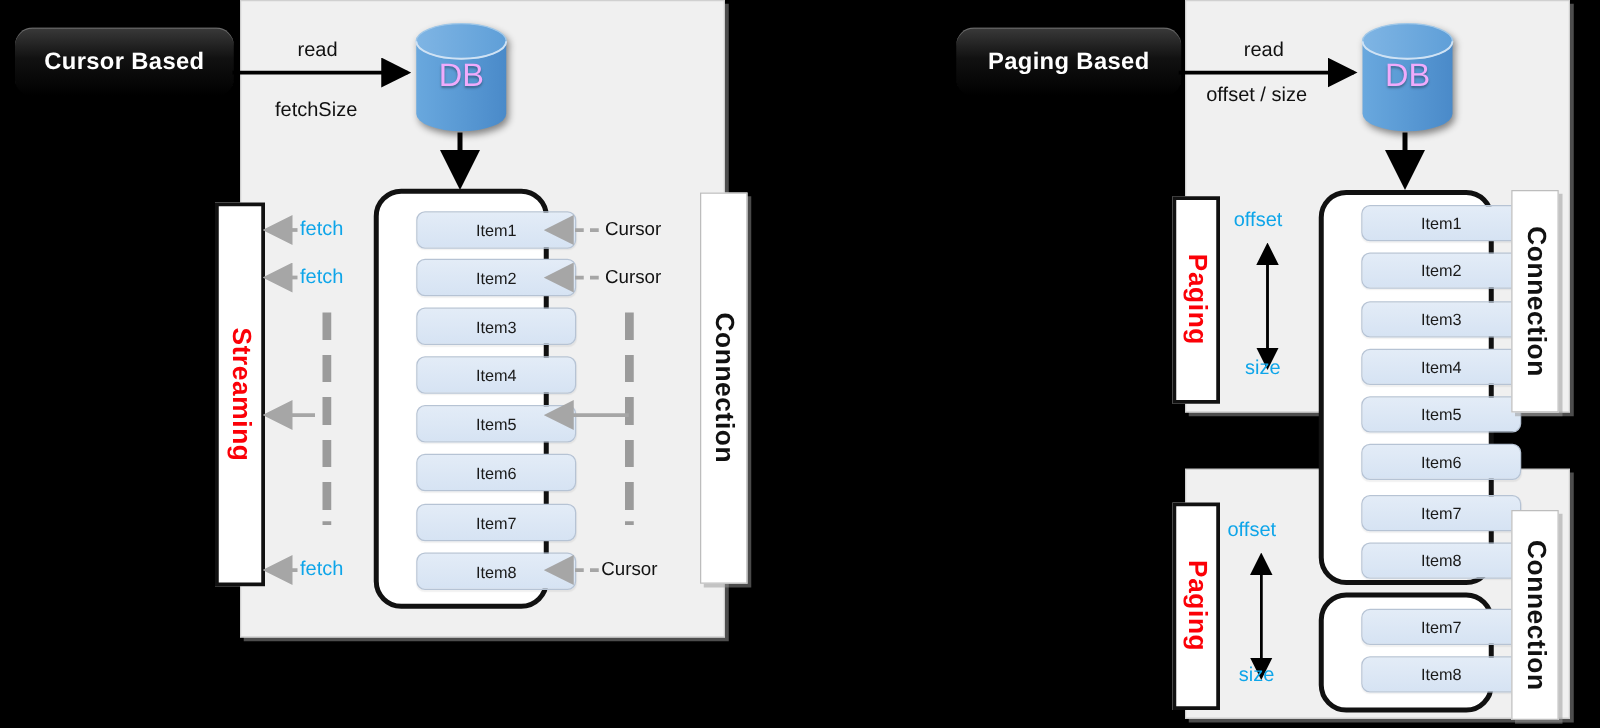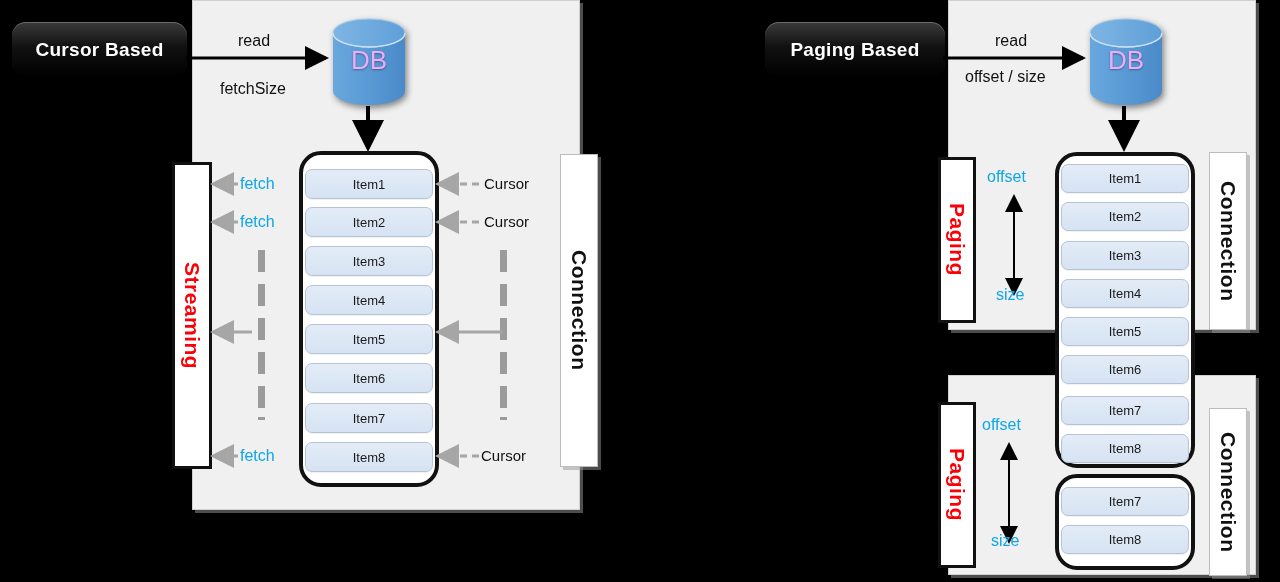--- a/index.html
+++ b/index.html
@@ -33,20 +33,21 @@
   
   .list-box{background:#fff;border:4px solid #111;border-radius:22px;}
 
   
   .item{
       background:linear-gradient(180deg,#e3ecf7 0%,#d6e3f3 100%);
       border:1px solid #b6c3d4;border-radius:7px;
       display:flex;align-items:center;justify-content:center;
       font-size:13px;color:#1a1a1a;
       box-shadow:0 1px 1px rgba(0,0,0,.06);
+      margin-left:28px;
   }
 
   
   .vbox{background:#fff;display:flex;align-items:center;justify-content:center;}
   .vbox span{
       writing-mode:vertical-rl;
       font-weight:bold;font-size:21px;white-space:nowrap;letter-spacing:.5px;}
   .vbox.dark{border:3px solid #111;}
   .vbox.light{border:1px solid #bdbdbd;box-shadow:3px 3px 0 rgba(150,150,150,.5);}
   .red span{color:#fb0007;}

